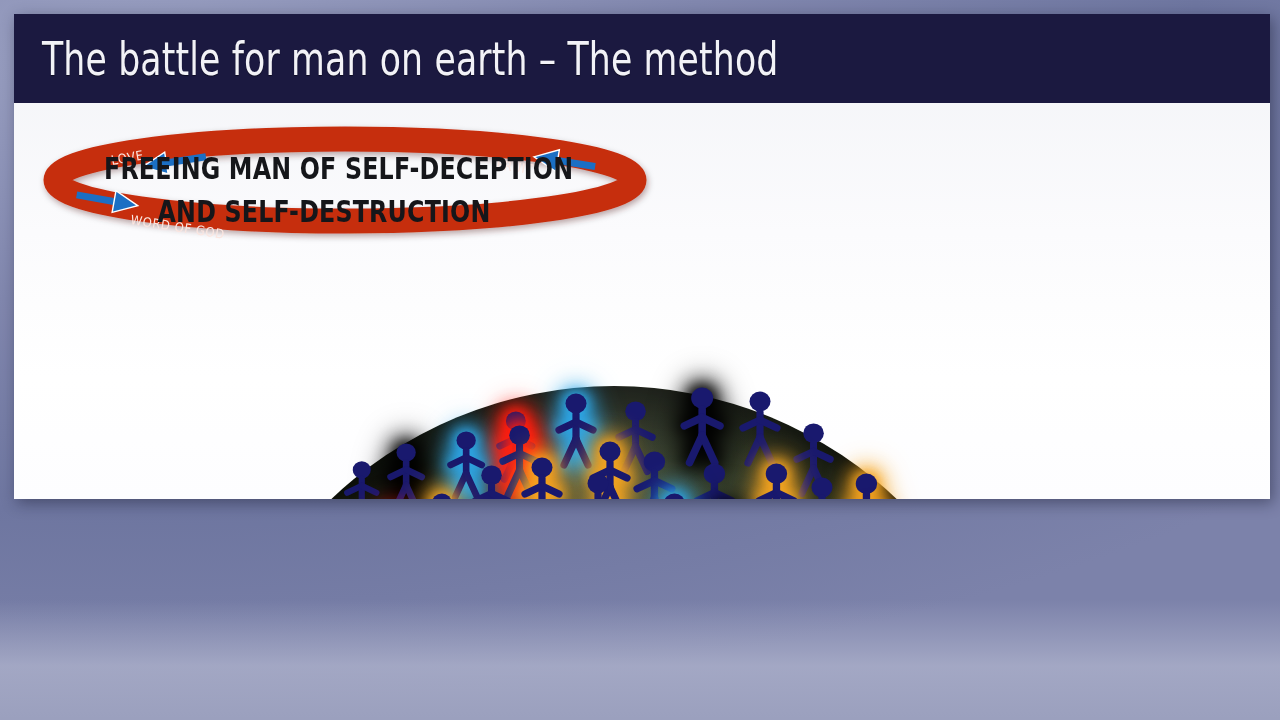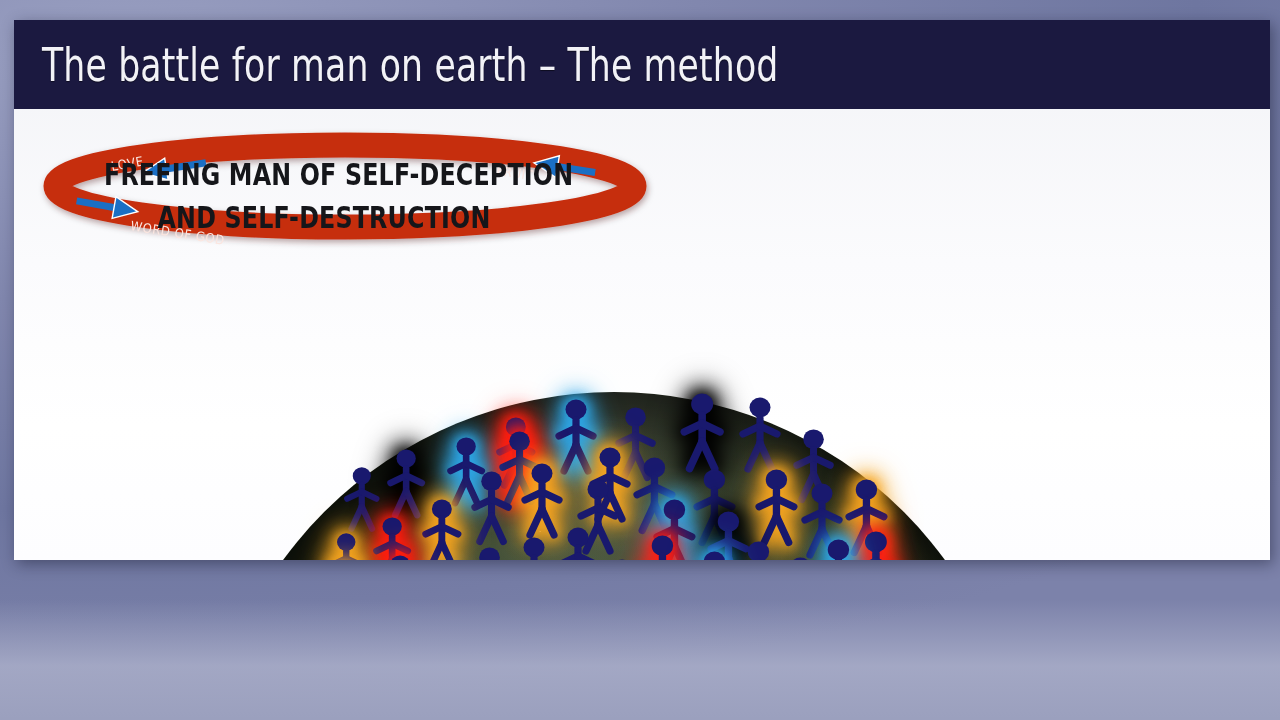--- a/index.html
+++ b/index.html
@@ -16,21 +16,21 @@
       linear-gradient(160deg,#9ba1c4 0%, #787fa8 55%, #8f95b8 100%);
   }
   #root:after{
     content:"";position:absolute;left:0;right:0;bottom:0;height:120px;
     background:linear-gradient(to bottom, rgba(150,155,185,0) 0%, rgba(176,180,205,.75) 55%, rgba(158,163,192,.9) 100%);
     pointer-events:none;
   }
 
   
   #slide{
-    position:absolute;left:14px;top:20px;width:1256px;height:540px;
+    position:absolute;left:14px;top:14px;width:1256px;height:485px;
     background:linear-gradient(to bottom,#e9eaef 0%,#f4f5f8 10%,#fbfbfd 45%,#ffffff 75%,#fdfdff 100%);
     box-shadow:3px 4px 14px rgba(20,22,45,.45);
     overflow:hidden;
   }
 
   
   #titlebar{
     position:absolute;left:0;top:0;width:1256px;height:89px;
     background:#1b1940;
     display:flex;align-items:center;

